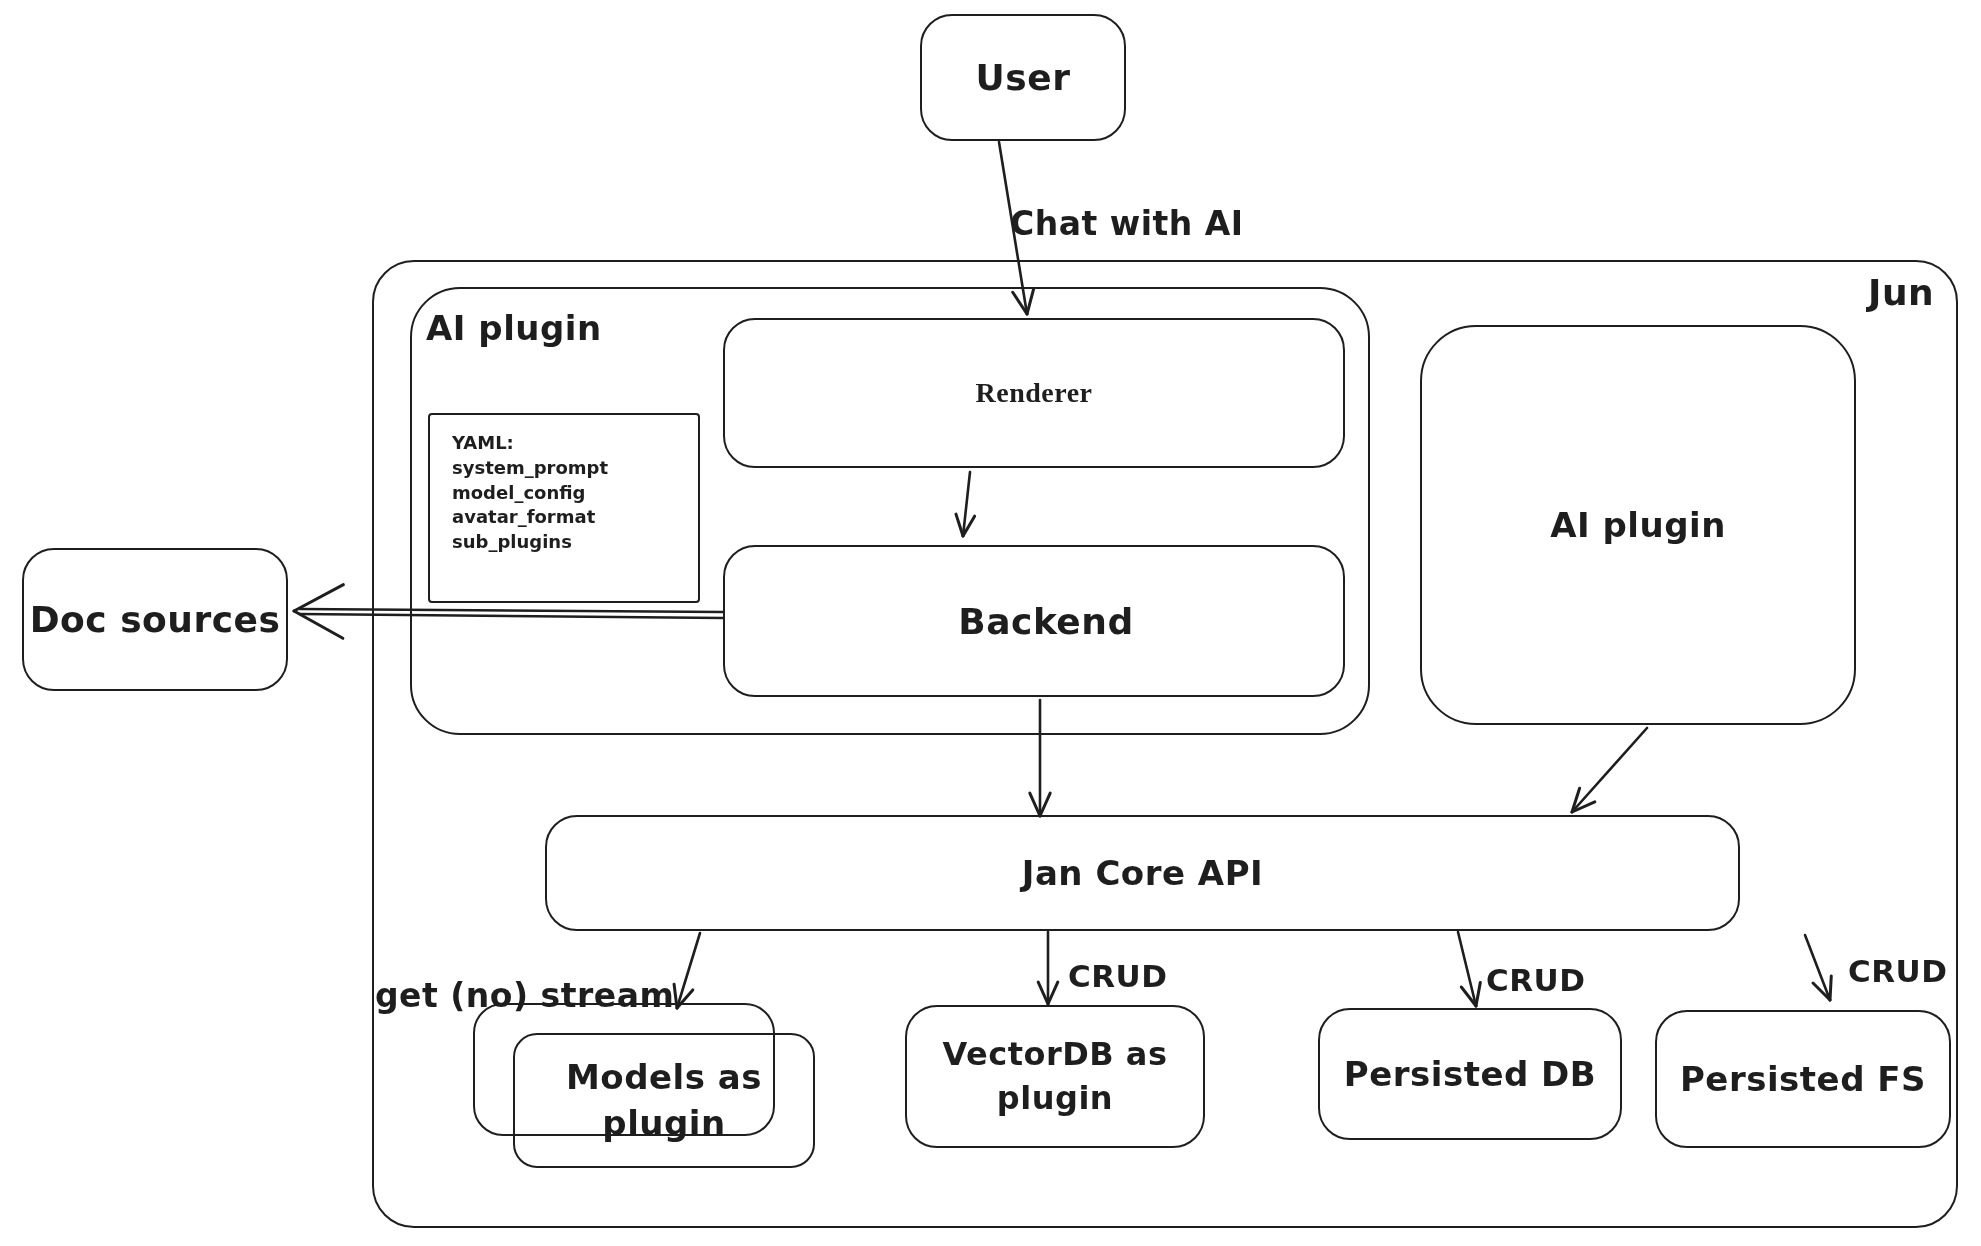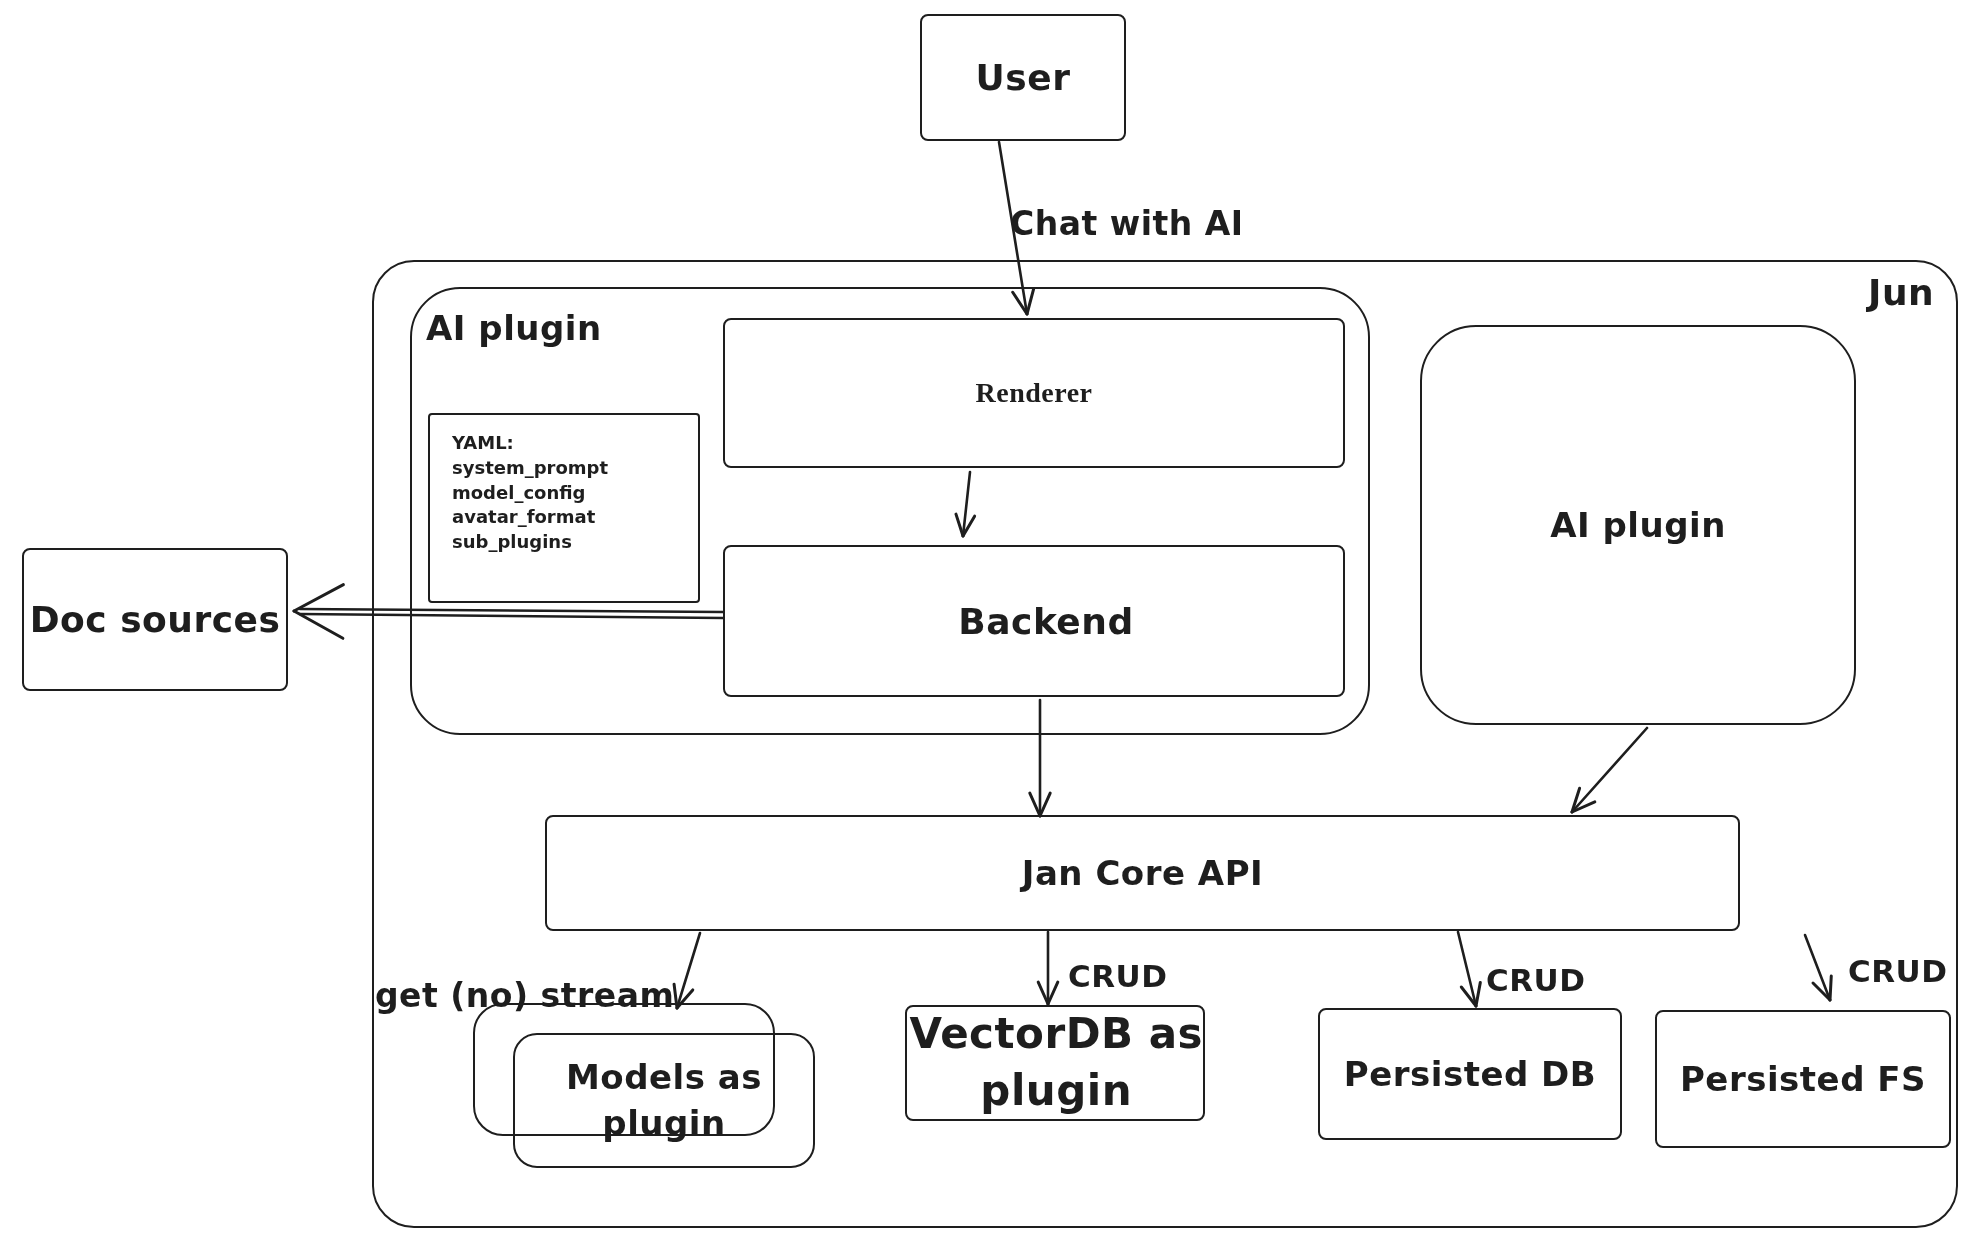--- a/index.html
+++ b/index.html
@@ -7,21 +7,21 @@
     position:relative;
     width:1981px;height:1246px;
     background:#ffffff;
     font-family:"DejaVu Sans","Liberation Sans",sans-serif;
     color:#1e1e1e;
     overflow:hidden;
   }
   .box{
     position:absolute;
     border:2.6px solid #1e1e1e;
-    border-radius:8px;
+    border-radius:32px;
     background:transparent;
     display:flex;align-items:center;justify-content:center;
     text-align:center;
     font-weight:600;
     letter-spacing:0.5px;
     white-space:pre-line;
     box-sizing:border-box;
   }
   .container-box{border-radius:42px;}
   .floating-label{
@@ -98,21 +98,21 @@
   <div class="box" style="left:473px;top:1003px;width:302px;height:133px;border-radius:30px;"></div>
   <div class="box" style="left:513px;top:1033px;width:302px;height:135px;border-radius:24px;font-size:34px;line-height:1.35;">
     <span>Models as
 plugin</span>
   </div>
 
   <div class="floating-label" style="left:1068px;top:958px;font-size:31px;">CRUD</div>
   <div class="floating-label" style="left:1486px;top:962px;font-size:31px;">CRUD</div>
   <div class="floating-label" style="left:1848px;top:953px;font-size:31px;">CRUD</div>
 
-  <div class="box" style="left:905px;top:1005px;width:300px;height:116px;font-size:42px;line-height:1.35;justify-content:flex-end;">
+  <div class="box" style="left:905px;top:1005px;width:300px;height:143px;font-size:32px;line-height:1.35;">
     <span>VectorDB as
 plugin</span>
   </div>
 
   <div class="box" style="left:1318px;top:1008px;width:304px;height:132px;font-size:34px;">
     <span>Persisted DB</span>
   </div>
 
   <div class="box" style="left:1655px;top:1010px;width:296px;height:138px;font-size:34px;">
     <span>Persisted FS</span>

